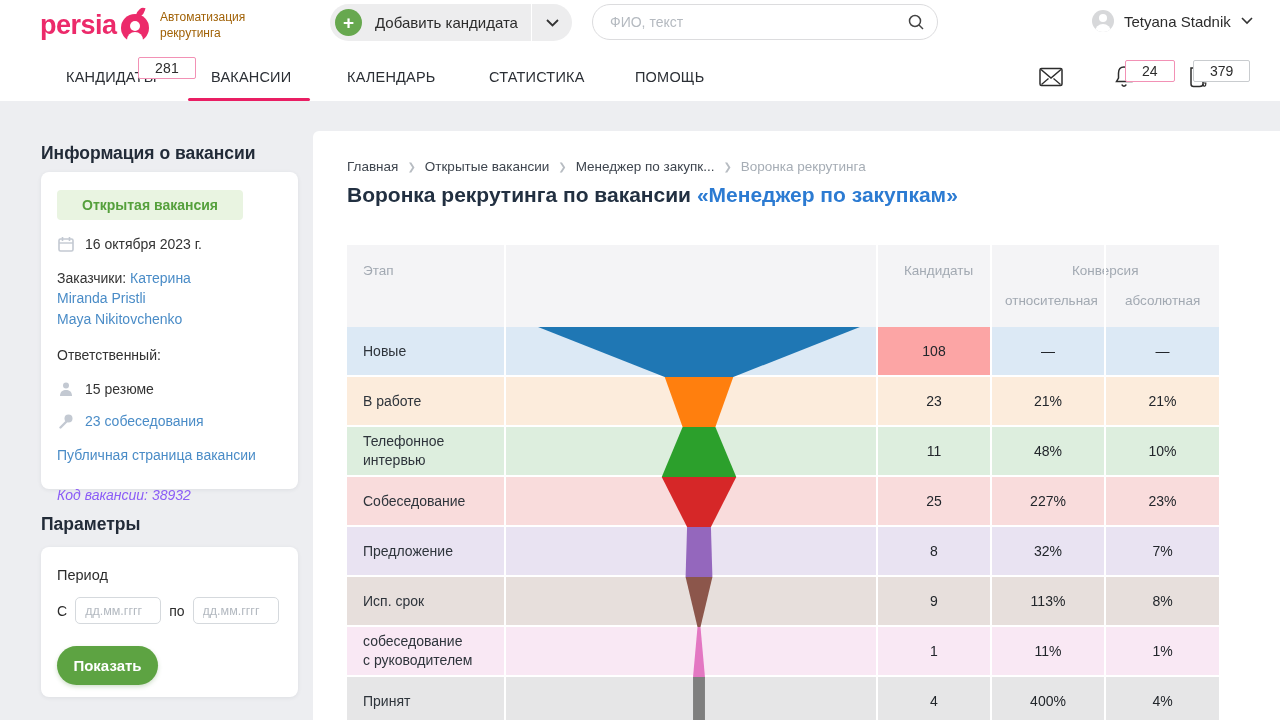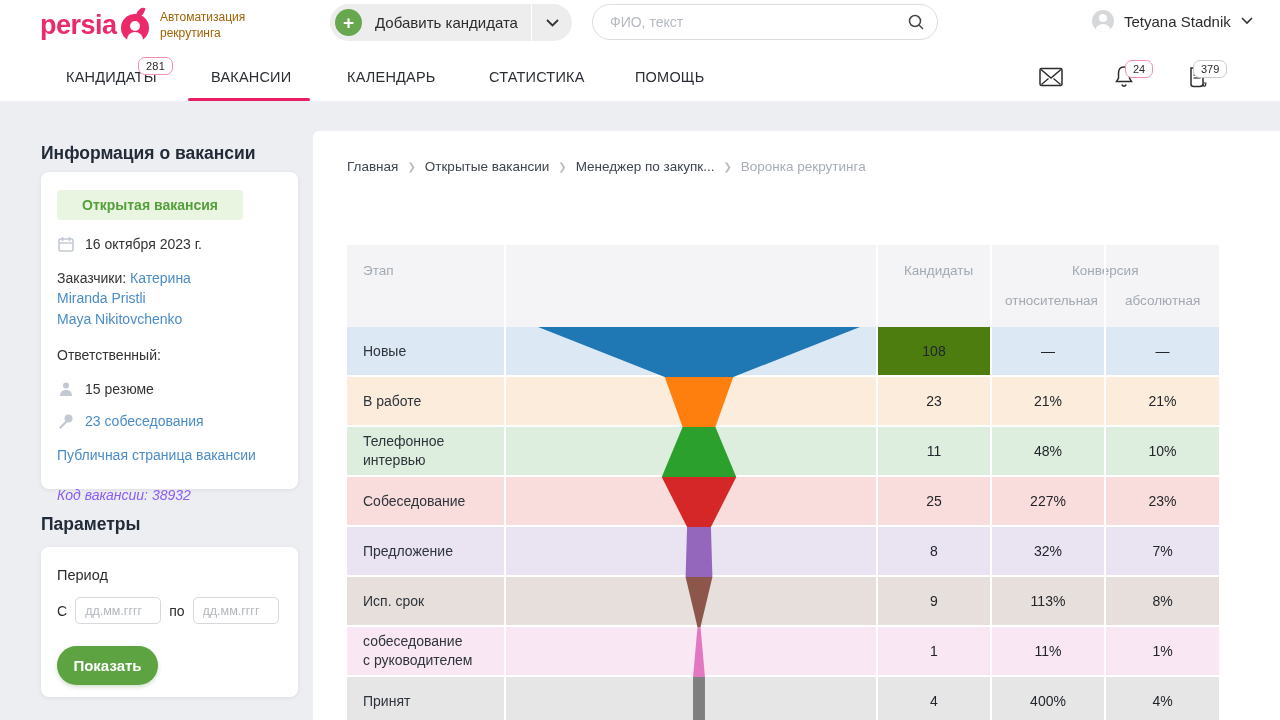--- a/index.html
+++ b/index.html
@@ -37,21 +37,21 @@
   .avatar { width:22px; height:22px; border-radius:50%; background:#d7d8da; position:relative; overflow:hidden; }
   .avatar:before { content:""; position:absolute; left:7px; top:4px; width:8px; height:8px; border-radius:50%; background:#fff; }
   .avatar:after { content:""; position:absolute; left:3px; top:14px; width:16px; height:10px; border-radius:8px 8px 0 0; background:#fff; }
   .user-name { margin:0 10px 0 10px; font-size:15px; color:#2c2c2c; }
 
   
   .navbar { position:absolute; left:0; top:52px; width:1280px; height:49px; background:#fff; z-index:4; }
   .nav-item { position:absolute; top:0; height:49px; display:flex; align-items:center;
     font-size:14.5px; font-weight:500; color:#2b2f35; letter-spacing:0.2px; cursor:pointer; }
   .nav-item .nav-underline { position:absolute; bottom:0; height:3px; background:#e91e63; border-radius:2px; }
-  .pill-badge { position:absolute; font-size:11px; padding:2px 7px; border-radius:7px; background:#fff;
+  .pill-badge { position:absolute; font-size:14px; padding:2px 16px; border-radius:2px; background:#fff;
     color:#2c2c2c; border:1px solid #f291b5; white-space:nowrap; }
   .pill-badge.gray { border-color:#c9cccf; }
   .nav-icon { position:absolute; top:0; height:49px; display:flex; align-items:center; cursor:pointer; }
 
   
   .main-panel { position:absolute; left:313px; top:131px; width:967px; height:600px; background:#fff; border-radius:6px 0 0 0; }
 
   .side-title { position:absolute; left:41px; font-size:17.5px; font-weight:bold; color:#222b38; }
   .card { position:absolute; left:41px; width:257px; background:#fff; border-radius:8px;
     box-shadow:0 1px 4px rgba(40,50,60,0.08); }
@@ -255,38 +255,41 @@
   <div class="breadcrumb" id="breadcrumb">
       <span class="crumb">Главная</span>
       <span class="sep" style="font-size: 10px;">❯</span>
       <span class="crumb">Открытые вакансии</span>
       <span class="sep" style="font-size: 10px;">❯</span>
       <span class="crumb">Менеджер по закупк...</span>
       <span class="sep" style="font-size: 10px;">❯</span>
       <span class="crumb last">Воронка рекрутинга</span>
     </div>
 
+  <div class="page-title">
+    <span>Воронка рекрутинга по вакансии </span><span class="vacancy">«Менеджер по закупкам»</span>
+  </div>
 
   <div class="ftable">
     <div class="fhead">
       <span class="hl" style="left:16px; top:18px;">Этап</span>
       <span class="hl" style="left:557px; top:18px;">Кандидаты</span>
       <span class="hl" style="left:725px; top:18px;">Конверсия</span>
       <span class="hl" style="left:658px; top:48px;">относительная</span>
       <span class="hl" style="left:778px; top:48px;">абсолютная</span>
       <span class="hsep" style="left:157px;"></span>
       <span class="hsep" style="left:529px;"></span>
       <span class="hsep" style="left:643px;"></span>
       <span class="hsep" style="left:757px;"></span>
     </div>
     <div class="fbody" id="fbody">
         <div class="frow">
           <div class="fcell stage" style="background: rgb(220, 233, 245); padding-right: 14px;">Новые</div>
           <div class="fcell funnelcol" style="background: rgb(220, 233, 245);"></div>
-          <div class="fcell num" style="background: #4d7c0f;">108</div>
+          <div class="fcell num" style="background: #fca5a5;">108</div>
           <div class="fcell num" style="background: rgb(220, 233, 245);">—</div>
           <div class="fcell num abs" style="background: rgb(220, 233, 245);">—</div>
         </div>
         <div class="frow">
           <div class="fcell stage" style="background: rgb(252, 236, 220); padding-right: 14px;">В работе</div>
           <div class="fcell funnelcol" style="background: rgb(252, 236, 220);"></div>
           <div class="fcell num" style="background: rgb(252, 236, 220);">23</div>
           <div class="fcell num" style="background: rgb(252, 236, 220);">21%</div>
           <div class="fcell num abs" style="background: rgb(252, 236, 220);">21%</div>
         </div>

